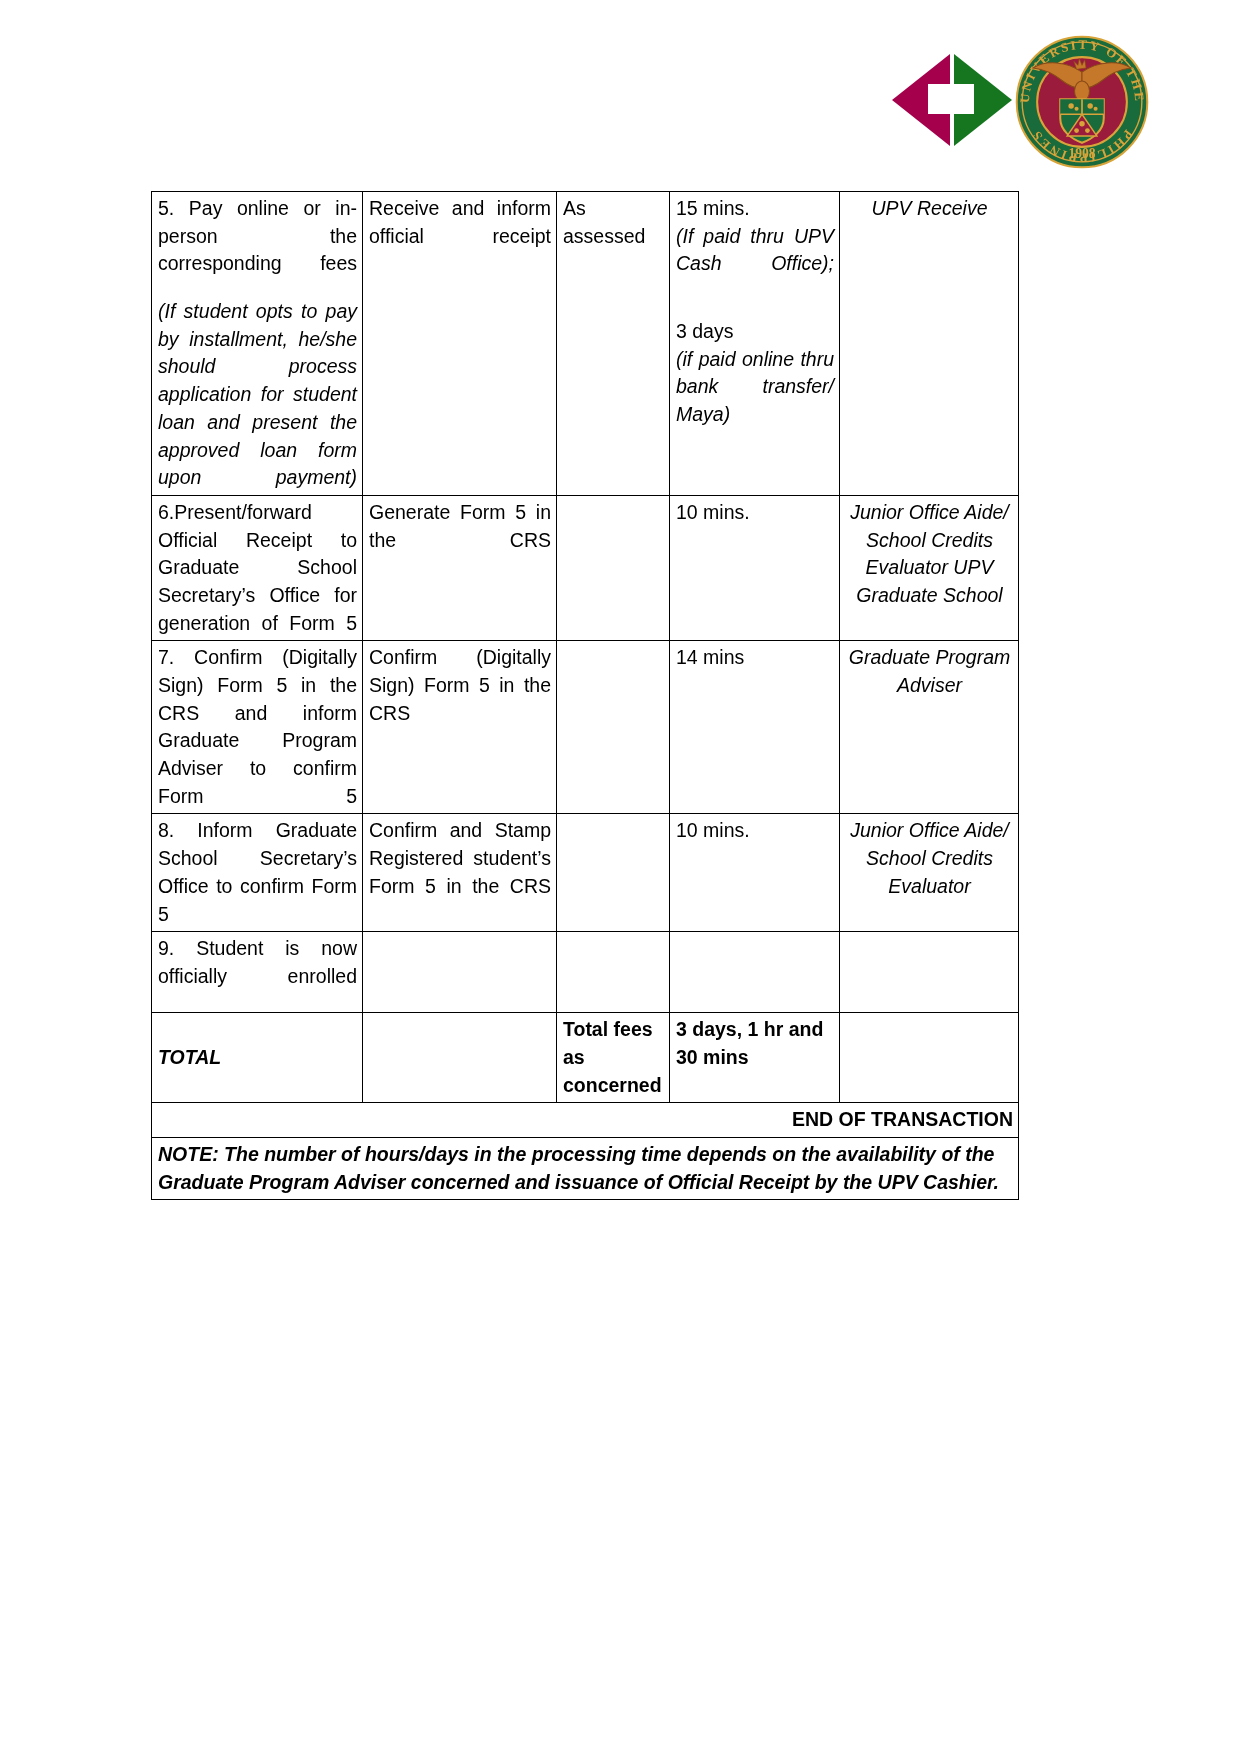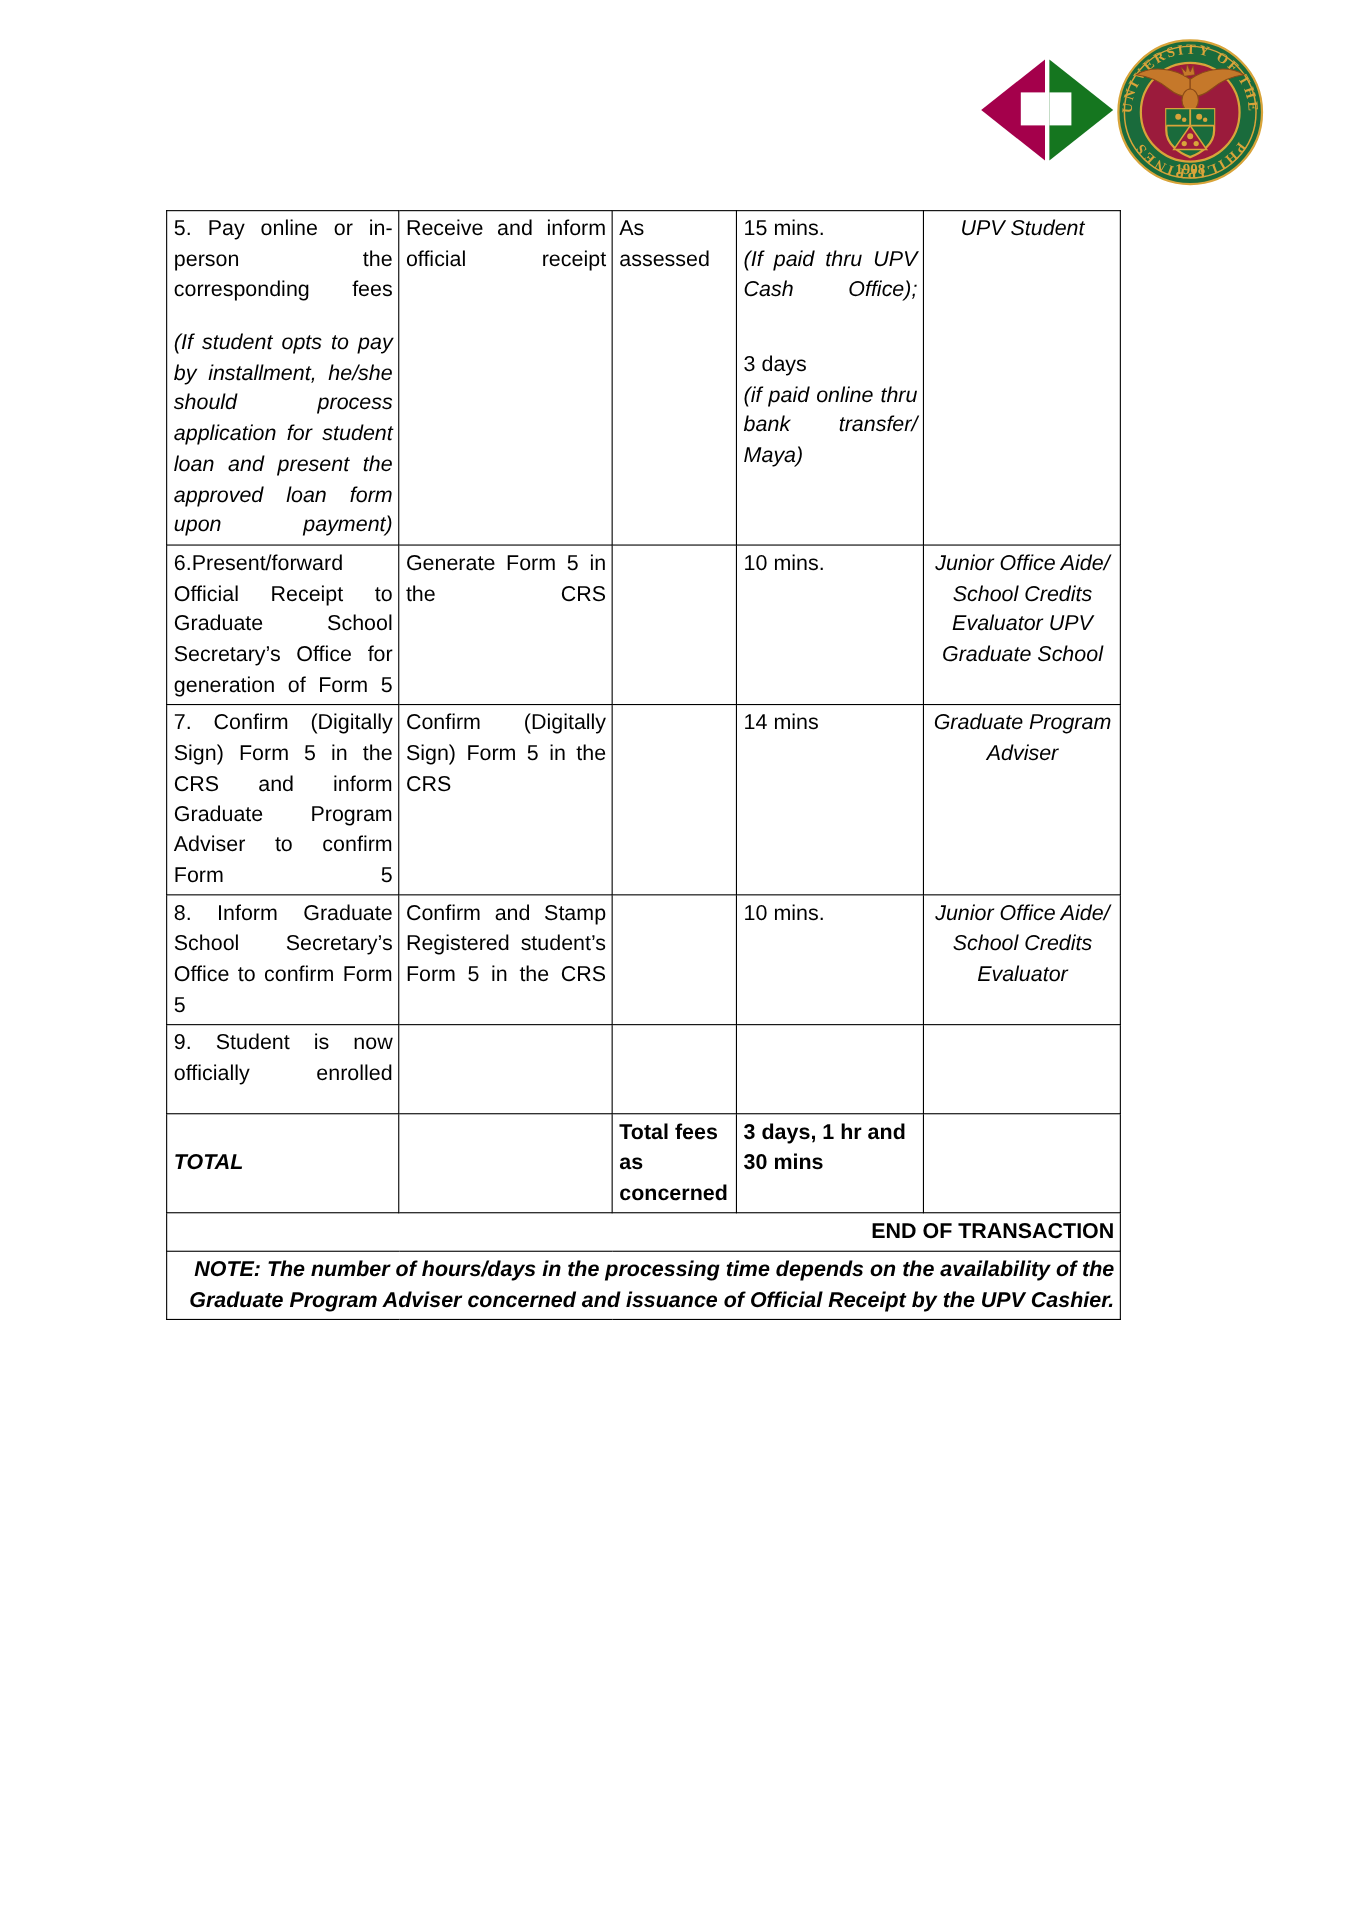--- a/index.html
+++ b/index.html
@@ -153,21 +153,20 @@
     padding-bottom: 4px;
     text-align: right;
   }
   .note td {
     font-weight: bold;
     font-style: italic;
     font-size: 20px;
     line-height: 1.4;
     padding-top: 4px;
     padding-bottom: 6px;
-    text-align: right;
   }
 </style>
 </head>
 <body>
 
 <div class="page">
 
   <div class="header">
 
     <div class="logo-group">
@@ -242,21 +241,21 @@
           </td>
           <td>
             <div>15 mins.</div>
             <div class="just ital">(If paid thru UPV Cash Office);</div>
             <div class="sp"></div>
             <div class="sp"></div>
             <div>3 days</div>
             <div class="just ital">(if paid online thru bank transfer/ Maya)</div>
           </td>
           <td class="person">
-            <div>UPV Student</div>
+            <div>UPV Receive</div>
           </td>
         </tr>
 
         <tr>
           <td>
             <div class="just">6.Present/forward Official Receipt to Graduate School Secretary’s Office for generation of Form 5</div>
           </td>
           <td>
             <div class="just">Generate Form 5 in the CRS</div>
           </td>

